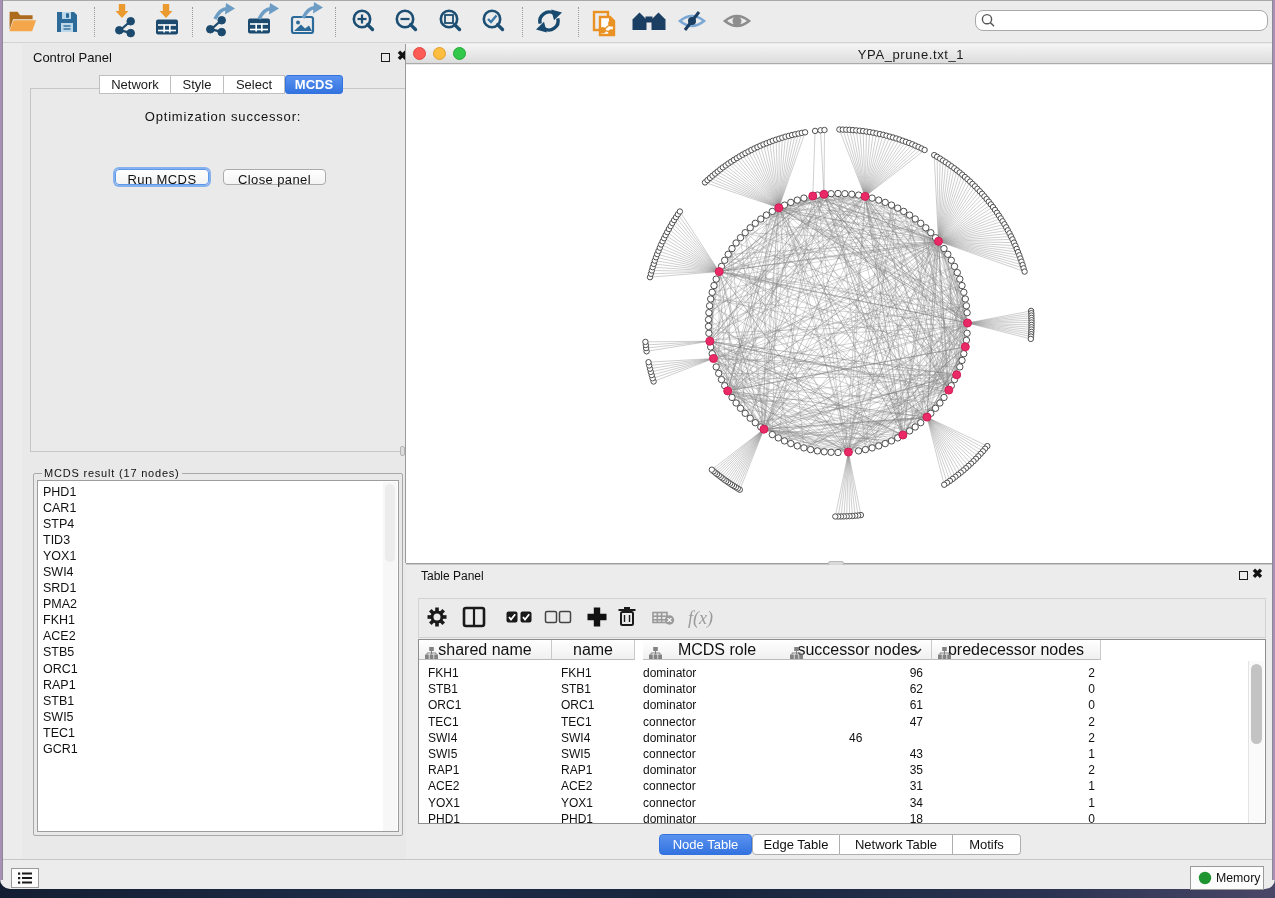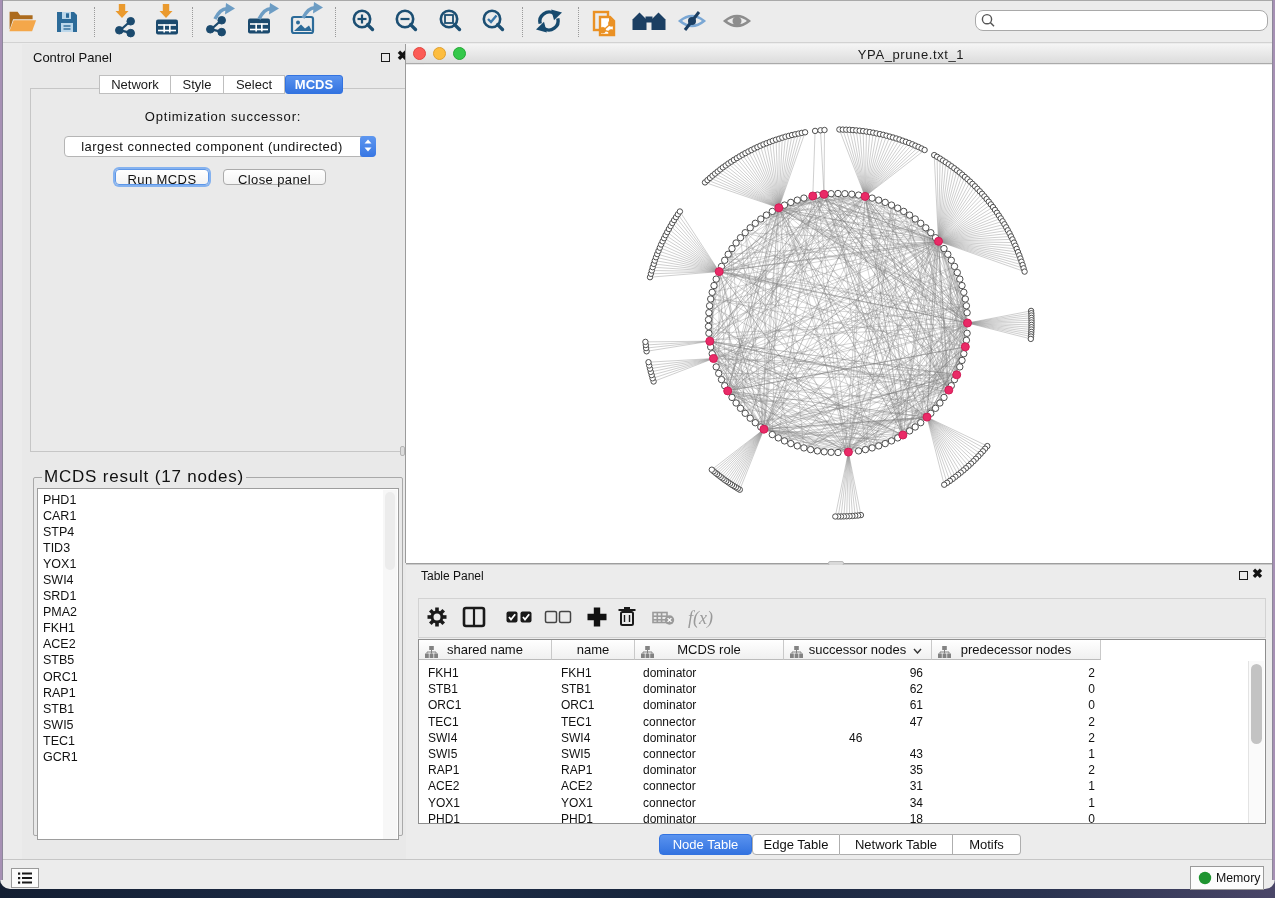--- a/index.html
+++ b/index.html
@@ -21,21 +21,21 @@
 .winbtn-x{position:absolute;font-size:13px;font-weight:bold;color:#111;line-height:10px;}
 .tab{position:absolute;top:31px;height:19px;background:#fff;border:1px solid #bfbfbf;border-left:none;color:#1a1a1a;font-size:13px;text-align:center;line-height:18px;}
 .tabsel{background:linear-gradient(#5a93ef,#3373e0);color:#fff;border:1px solid #3373e0;border-radius:3px;font-weight:bold;}
 #cpbox{position:absolute;left:8px;top:44px;width:386px;height:364px;background:#eaeaea;border:1px solid #c6c6c6;}
 #optlabel{position:absolute;left:0;top:65px;width:402px;text-align:center;font-size:13px;color:#111;letter-spacing:0.8px;}
 #dropdown{position:absolute;left:42px;top:92px;width:312px;height:21px;background:#fff;border:1px solid #b5b5b5;border-radius:4px;font-size:13px;color:#111;text-align:center;line-height:19px;padding-right:16px;letter-spacing:0.45px;}
 #ddbtn{position:absolute;right:-1px;top:-1px;width:16px;height:21px;background:linear-gradient(#5e97f0,#3776e3);border-radius:3px 4px 4px 3px;}
 .btn{position:absolute;height:16px;background:linear-gradient(#ffffff,#f3f3f3);border:1px solid #ababab;border-radius:4px;font-size:13px;color:#111;text-align:center;line-height:19px;letter-spacing:0.4px;}
 #runbtn{box-shadow:0 0 0 2px #85b2ef;border-color:#5d97e8;}
 fieldset#mcds{position:absolute;left:11px;top:423px;width:370px;height:369px;border:1px solid #a9a9a9;border-radius:2px;}
-fieldset#mcds legend{font-size:17px;color:#111;margin-left:8px;padding:0 2px;letter-spacing:0.8px;}
+fieldset#mcds legend{font-size:11px;color:#111;margin-left:8px;padding:0 2px;letter-spacing:0.8px;}
 #mcdslist{position:absolute;left:3px;top:1px;width:362px;height:352px;background:#fff;border:1px solid #9d9d9d;font-size:12.5px;color:#111;line-height:16.05px;padding:3px 0 0 5px;}
 #mcdstrack{position:absolute;right:1px;top:1px;width:14px;height:349px;background:#f7f7f7;}
 #mcdsthumb{position:absolute;right:2px;top:2px;width:10px;height:78px;background:#ececec;border-radius:5px;}
 
 #vsplit{position:absolute;left:405px;top:44px;width:1px;height:519px;background:#9b9b9b;}
 #vhandle{position:absolute;left:400px;top:446px;width:5px;height:10px;background:#dcdcdc;border:1px solid #b5b5b5;border-radius:2px;}
 
 #nettitle{position:absolute;left:406px;top:44px;width:867px;height:20px;background:linear-gradient(#f5f5f5,#dcdcdc);border-bottom:1px solid #aaa;}
 #nettitle .t{position:absolute;left:400px;width:210px;text-align:center;top:3px;font-size:13px;color:#1a1a1a;letter-spacing:0.6px;}
 .tl{position:absolute;top:47px;width:13px;height:13px;border-radius:50%;}
@@ -44,21 +44,21 @@
 .gd{stroke:#787878;stroke-opacity:0.55;stroke-width:0.9;fill:none;}
 .gf{stroke:#8f8f8f;stroke-opacity:0.62;stroke-width:0.7;fill:none;}
 .gn circle{fill:#fff;stroke:#4e4e4e;stroke-width:1;}
 .gh circle{fill:#ea2a67;stroke:#d01d56;stroke-width:1;}
 
 #hsplit{position:absolute;left:406px;top:563px;width:867px;height:2px;background:#c9c9c9;border-top:1px solid #9e9e9e;}
 #hhandle{position:absolute;left:828px;top:561px;width:16px;height:5px;background:#d9d9d9;border:1px solid #bbb;border-radius:2px;}
 #tpanel{position:absolute;left:406px;top:565px;width:867px;height:297px;background:#ececec;}
 #ttool{position:absolute;left:12px;top:33px;width:848px;height:40px;border:1px solid #d2d2d2;background:#ebebeb;}
 #ttable{position:absolute;left:12px;top:74px;width:848px;height:185px;background:#fff;border:1px solid #8e8e8e;}
-.th{position:absolute;top:0;height:20px;background:linear-gradient(#ffffff,#f0f0f0);border-right:1px solid #c9c9c9;border-bottom:1px solid #bcbcbc;font-size:13px;color:#111;text-align:center;line-height:20px;}
+.th{position:absolute;top:0;height:20px;background:linear-gradient(#ffffff,#f0f0f0);border-right:1px solid #c9c9c9;border-bottom:1px solid #bcbcbc;font-size:16px;color:#111;text-align:center;line-height:20px;}
 .td{position:absolute;font-size:12px;color:#111;height:16px;line-height:16px;}
 #tscrolltrack{position:absolute;right:1px;top:21px;width:16px;height:162px;background:#fafafa;border-left:1px solid #e3e3e3;}
 #tscrollthumb{position:absolute;left:2px;top:3px;width:11px;height:80px;background:#c3c3c3;border-radius:6px;}
 .btab{position:absolute;top:269px;height:21px;background:#fff;border:1px solid #aeaeae;font-size:13px;color:#111;text-align:center;line-height:19px;}
 .btabsel{background:linear-gradient(#5a93ef,#3373e0);color:#fff;border-color:#3373e0;border-radius:4px;}
 
 #status{position:absolute;left:3px;top:859px;width:1269px;height:29px;background:#ececec;border-top:1px solid #c6c6c6;border-radius:0 0 9px 9px;}
 .sbtn{position:absolute;height:24px;background:#fcfcfc;border:1px solid #9a9a9a;}
 </style></head><body>
 <div id="win"></div>
@@ -176,27 +176,20 @@
 <div id="cpanel">
 <div class="abs ptitle" style="left:11px;top:6px;">Control Panel</div>
 <div class="winbtn-max" style="left:359px;top:9px;"></div>
 <div class="winbtn-x" style="left:375px;top:7px;">✖</div>
 <div id="cpbox"></div>
 <div class="tab" style="left:77px;width:72px;border-left:1px solid #bfbfbf;">Network</div>
     <div class="tab" style="left:149px;width:53px;">Style</div>
     <div class="tab" style="left:202px;width:61px;">Select</div>
     <div class="tab tabsel" style="left:263px;width:58px;">MCDS</div>
 <div id="optlabel">Optimization successor:</div>
-<div id="dropdown">largest connected component (undirected)
-<div id="ddbtn">
-        <svg width="14" height="19" viewBox="0 0 14 19" style="position:absolute;left:1px;top:0">
-<path d="M3.5 7.5 L7 3.5 L10.5 7.5 Z" fill="#fff"></path>
-          <path d="M3.5 11.5 L7 15.5 L10.5 11.5 Z" fill="#fff"></path>
-        </svg>
-      </div></div>
 <div class="btn" id="runbtn" style="left:93px;top:125px;width:94px;">Run MCDS</div>
 <div class="btn" style="left:201px;top:125px;width:103px;">Close panel</div>
 <fieldset id="mcds">
       <legend>MCDS result (17 nodes)</legend>
 <div id="mcdslist">PHD1<br>CAR1<br>STP4<br>TID3<br>YOX1<br>SWI4<br>SRD1<br>PMA2<br>FKH1<br>ACE2<br>STB5<br>ORC1<br>RAP1<br>STB1<br>SWI5<br>TEC1<br>GCR1<div id="mcdstrack">
           <div id="mcdsthumb"></div>
         </div></div>
 </fieldset>
 </div>
 <div id="nettitle">
@@ -590,21 +583,21 @@
               <rect x="4.2" y="0" width="4.6" height="4"></rect>
               <rect x="0" y="7.5" width="3.8" height="4.5"></rect>
               <rect x="4.6" y="7.5" width="3.8" height="4.5"></rect>
               <rect x="9.2" y="7.5" width="3.8" height="4.5"></rect>
             </g>
             <g stroke="#828282" stroke-width="1" fill="none">
               <path d="M6.5 4 L6.5 6 M2 7.5 L2 6 L11 6 L11 7.5 M6.5 6 L6.5 7.5"></path>
             </g>
           </svg></span>shared name</div>
       <div class="th" style="left:133px;width:83px;">name</div>
-      <div class="th" style="left:216px;width:149px;"><span style="position:absolute;left:6px;top:4px;"><svg width="13" height="12" viewBox="0 0 13 12">
+      <div class="th" style="left:224px;width:149px;"><span style="position:absolute;left:6px;top:4px;"><svg width="13" height="12" viewBox="0 0 13 12">
             <g fill="#828282">
               <rect x="4.2" y="0" width="4.6" height="4"></rect>
               <rect x="0" y="7.5" width="3.8" height="4.5"></rect>
               <rect x="4.6" y="7.5" width="3.8" height="4.5"></rect>
               <rect x="9.2" y="7.5" width="3.8" height="4.5"></rect>
             </g>
             <g stroke="#828282" stroke-width="1" fill="none">
               <path d="M6.5 4 L6.5 6 M2 7.5 L2 6 L11 6 L11 7.5 M6.5 6 L6.5 7.5"></path>
             </g>
           </svg></span>MCDS role</div>

